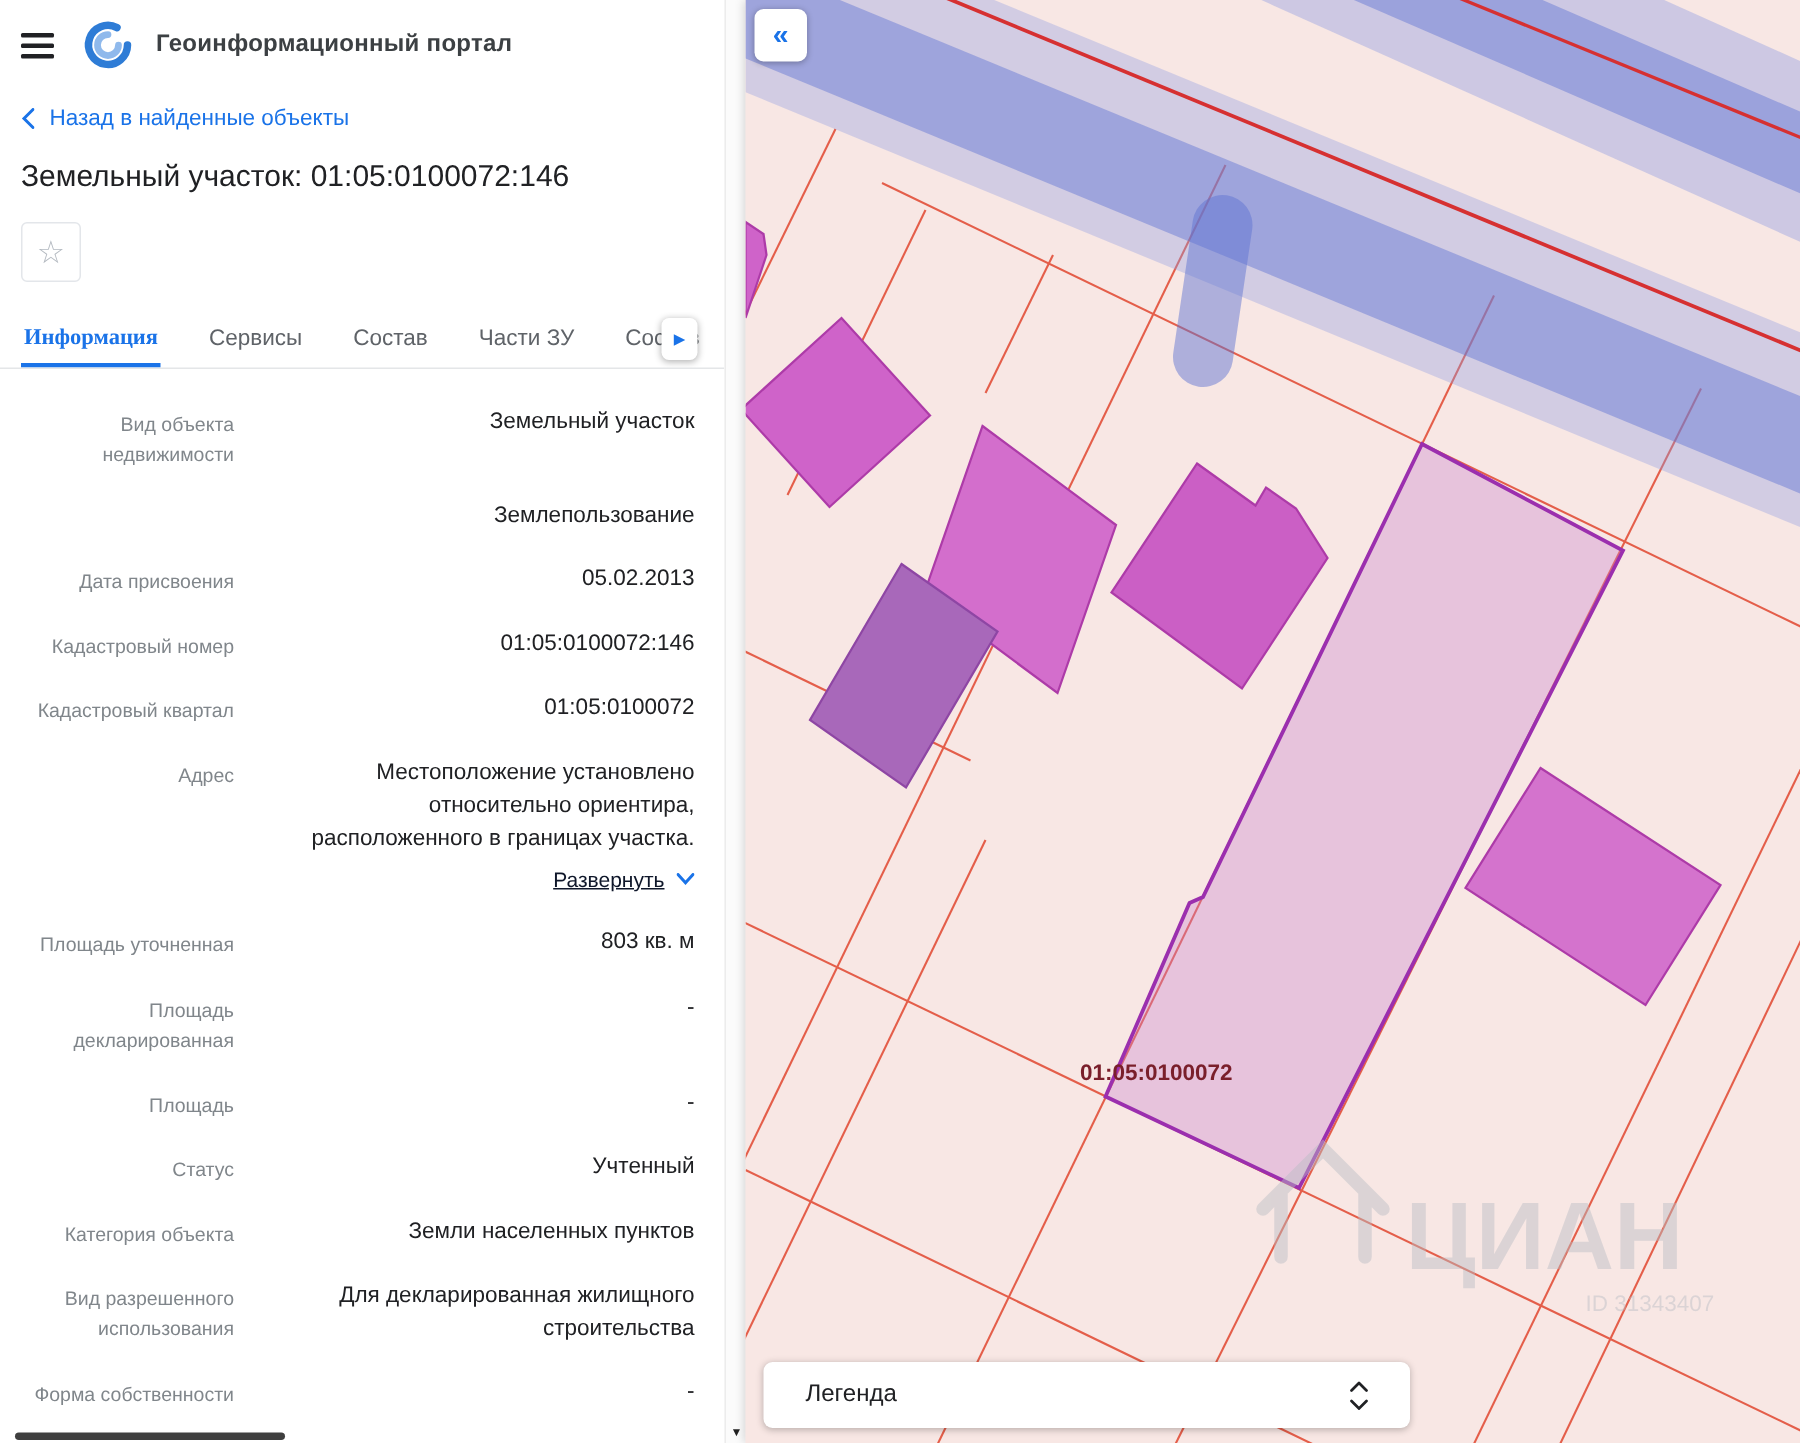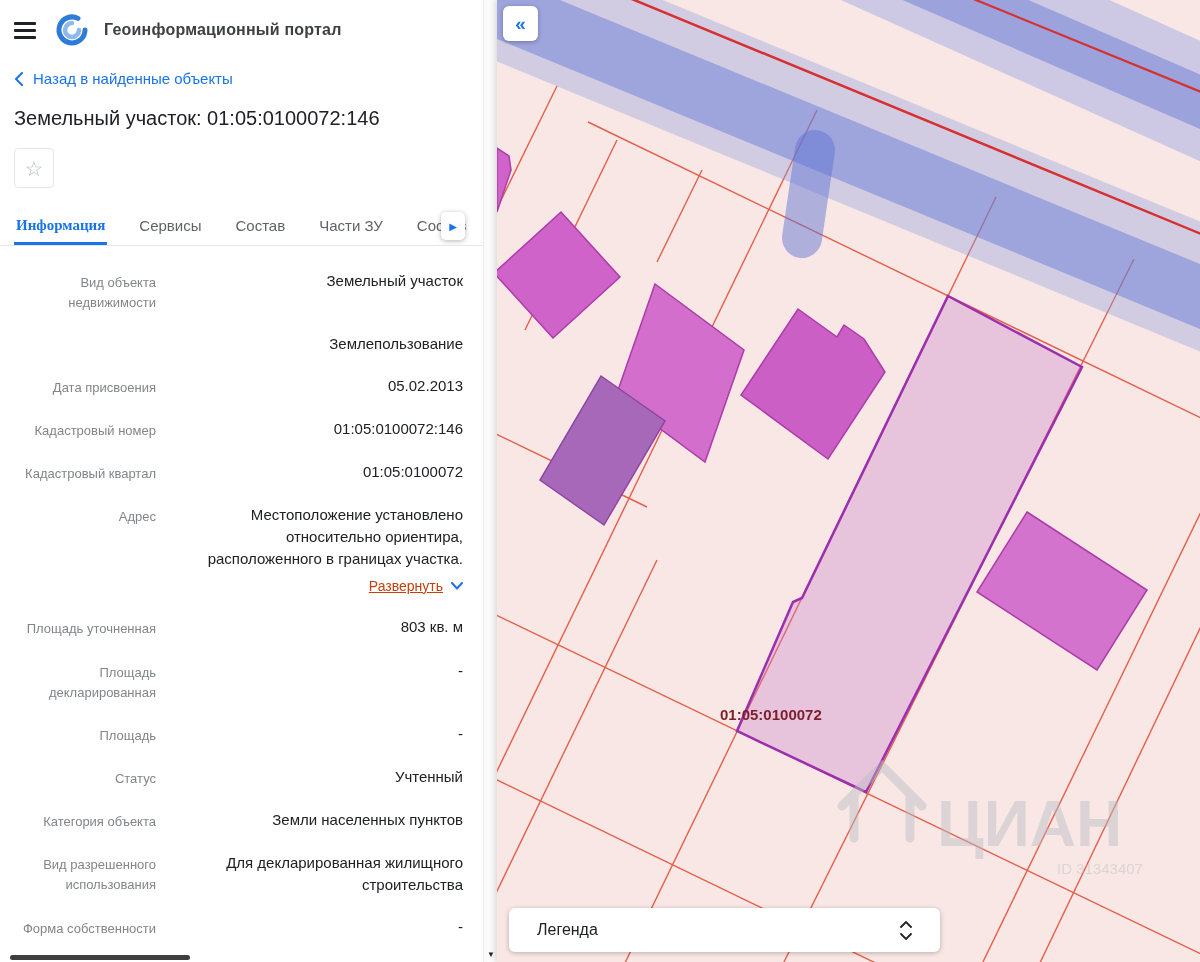--- a/index.html
+++ b/index.html
@@ -24,21 +24,21 @@
 
   .tabs { position:relative; display:flex; gap:30px; margin-top:20px; padding:0 0 0 14px; border-bottom:1px solid #e4e6e8; width:483px; overflow:hidden; white-space:nowrap; }
   .tab { font-size:15px; color:#5f6368; padding:9px 2px 11px 2px; cursor:pointer; flex:0 0 auto; }
   .tab.active { color:#1a73e8; font-weight:600; border-bottom:3px solid #1a73e8; padding-bottom:8px;font-family:Liberation Serif, serif; }
   .tabs-next { position:absolute; right:18px; top:4px; width:24px; height:28px; border:none; border-radius:5px; background:#fff; box-shadow:0 1px 5px rgba(0,0,0,.30); color:#1a73e8; font-size:10px; cursor:pointer; }
 
   .info-list { padding:14px 20px 0 14px; }
   .row { display:flex; padding:10px 0;text-align:right; }
   .lbl { width:142px; flex:0 0 142px; font-size:13px; color:#80868b; line-height:1.55; padding-top:3px; }
   .val { flex:1; padding-left:14px; font-size:15px; color:#202124; line-height:1.45; }
-  .expand-link { display:inline-flex; align-items:center; gap:8px; margin-top:6px; color:#c2410c; font-size:14px; text-decoration:underline; cursor:pointer; }
+  .expand-link { display:inline-flex; align-items:center; gap:8px; margin-top:6px; color:#0f172a; font-size:14px; text-decoration:underline; cursor:pointer; }
   .expand-link svg { text-decoration:none; }
 
   
   .vscroll { position:absolute; right:0; top:0; width:14px; height:962px; background:#fbfbfb; border-left:1px solid #ececec; cursor:pointer; }
   .vscroll-arrow { position:absolute; left:0; bottom:3px; width:14px; text-align:center; font-size:8px; color:#222; }
   .hthumb { position:absolute; left:10px; bottom:2px; width:180px; height:5px; background:#3f3f3f; border-radius:3px; cursor:pointer; }
 
   
   .map { position:absolute; left:497px; top:0; width:703px; height:962px; overflow:hidden; background:#f8e7e4; box-shadow:-2px 0 6px rgba(0,0,0,.15); }
   .map svg.basemap { position:absolute; left:0; top:0; }

